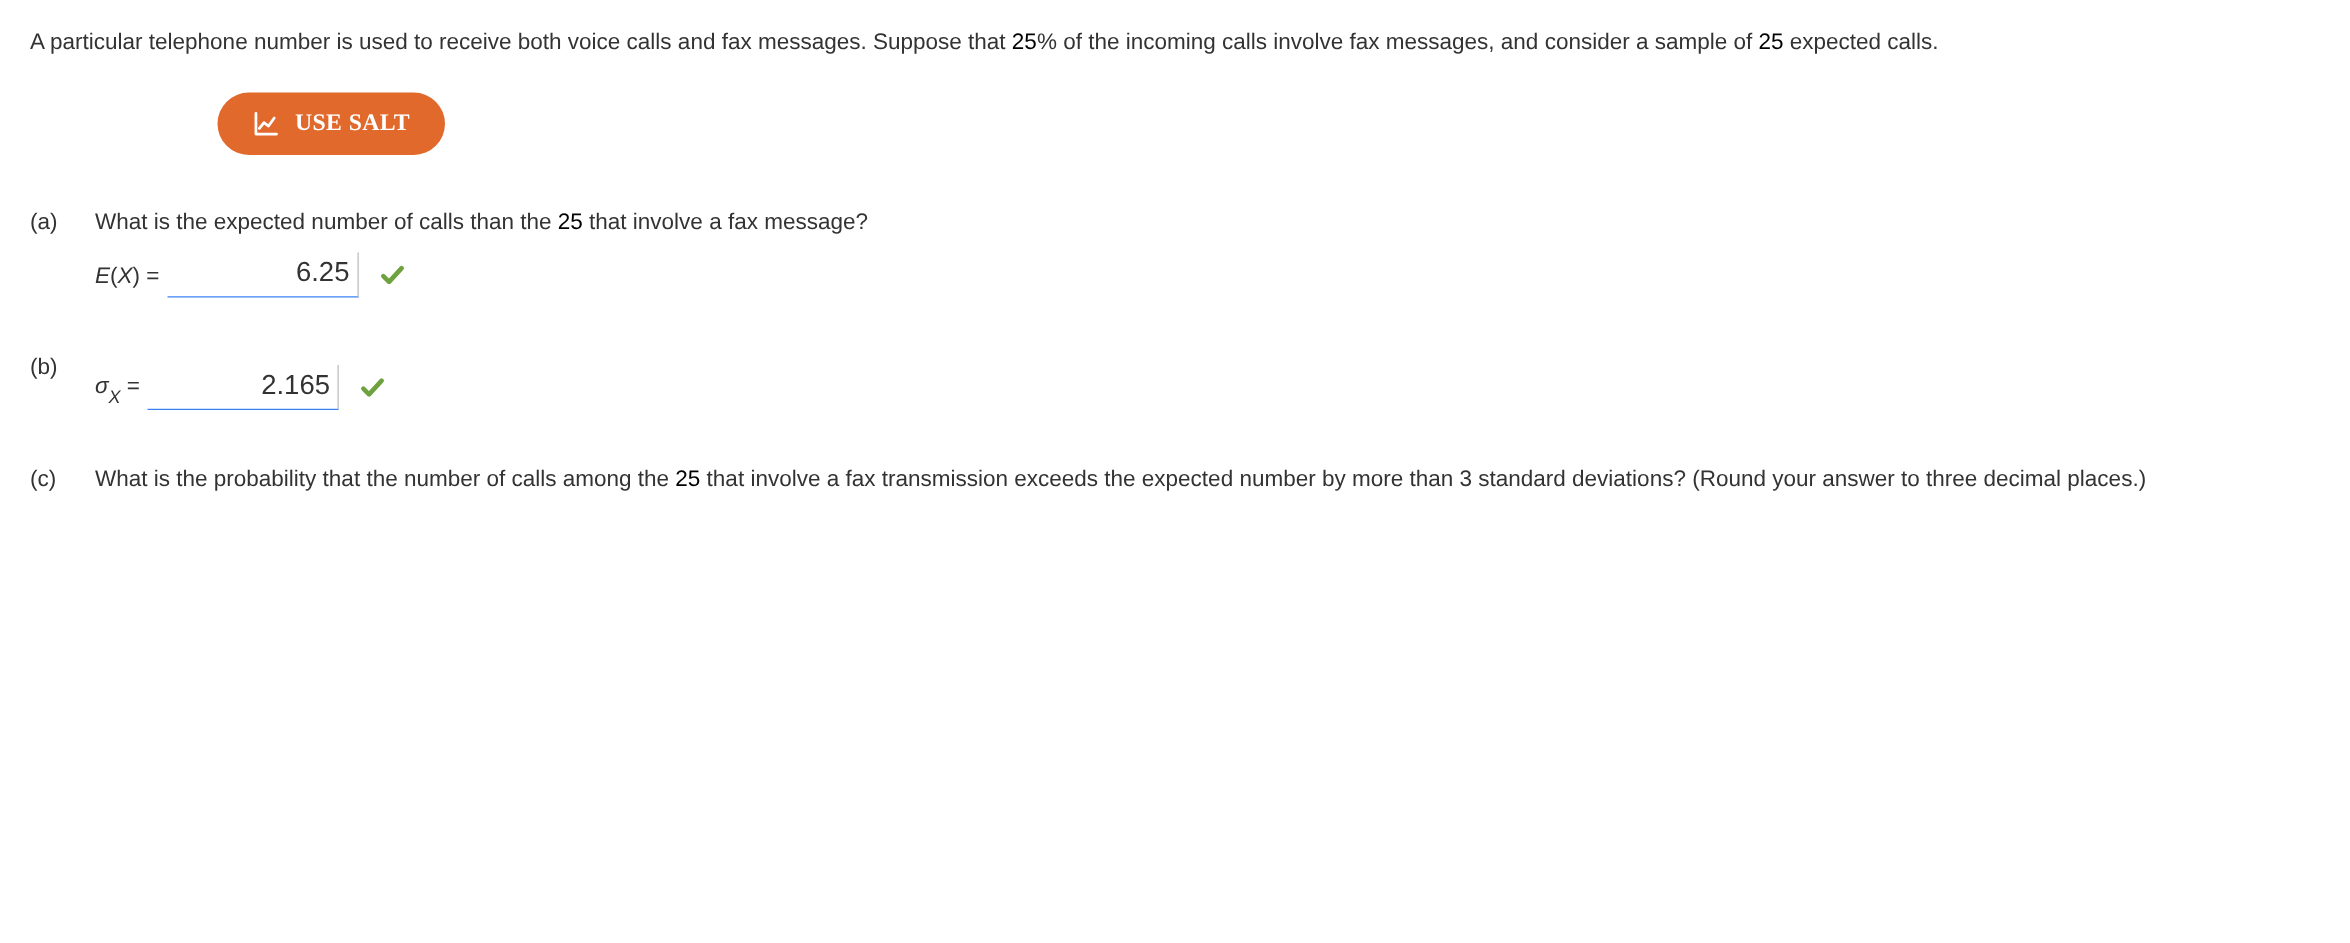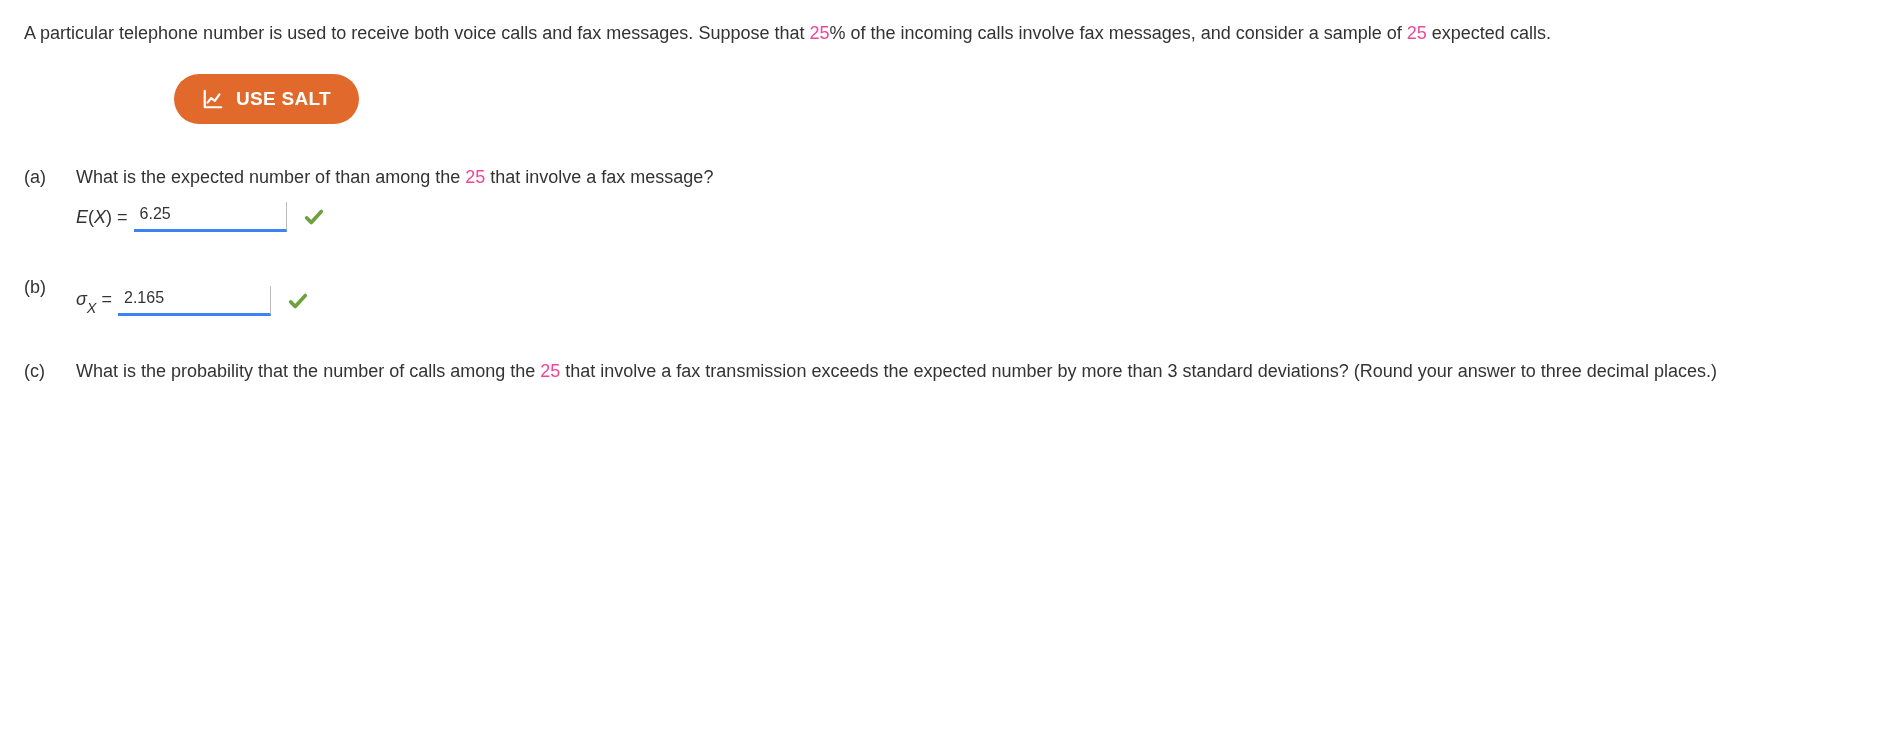--- a/index.html
+++ b/index.html
@@ -9,39 +9,40 @@
     margin: 0;
     padding: 20px 24px;
     width: 1880px;
     box-sizing: border-box;
     line-height: 1.45;
   }
   .intro {
     margin-bottom: 28px;
   }
   .highlight {
-    color: #ec4899;
+    color: #000000;
   }
   .salt-row {
     padding-left: 150px;
     margin-bottom: 40px;
     margin-top: 20px;
   }
   .salt-btn {
     display: inline-flex;
     align-items: flex-start;
     background: #e2692c;
     color: #fff;
     font-weight: bold;
     font-size: 19px;
     border: none;
     border-radius: 999px;
     padding: 14px 28px;
     cursor: pointer;
     letter-spacing: 0.3px;
+    font-family: Liberation Serif, serif;
   }
   .salt-btn svg {
     margin-right: 12px;
   }
   .part {
     display: flex;
     margin-bottom: 42px;
   }
   .part-label {
     width: 52px;
@@ -56,29 +57,30 @@
     align-items: center;
   }
   .answer-prefix {
     margin-right: 6px;
     white-space: nowrap;
   }
   .italic { font-style: italic; }
   .sub { font-style: italic; font-size: 0.8em; vertical-align: sub; position: relative; top: 3px;}
   .answer-input {
     font-family: Verdana, Geneva, sans-serif;
-    font-size: 16px;
+    font-size: 22px;
     color: #333;
     border: none;
-    border-bottom: 3px solid #3b82f6;
+    border-bottom: 1px solid #3b82f6;
     border-right: 1px solid #bbb;
     padding: 3px 6px 6px 6px;
     width: 140px;
     background: #fff;
     outline: none;
+    text-align: right;
   }
   .feedback-icon {
     margin-left: 16px;
     display: inline-flex;
     align-items: center;
   }
 </style>
 </head>
 <body>
 
@@ -93,21 +95,21 @@
       <path d="M6 16 L10 11 L14 14 L19 7"></path>
     </svg>
     <span>USE SALT</span>
   </button>
 </div>
 
 <div class="part">
   <div class="part-label">(a)</div>
   <div class="part-body">
     <div>
-      <span>What is the expected number of than among the </span><span class="highlight">25</span><span> that involve a fax message?</span>
+      <span>What is the expected number of calls than the </span><span class="highlight">25</span><span> that involve a fax message?</span>
     </div>
     <div class="answer-row">
       <span class="answer-prefix">
         <span class="italic">E</span><span>(</span><span class="italic">X</span><span>)  = </span>
       </span>
       <input class="answer-input" value="6.25" style="">
       <span class="feedback-icon">
         <svg width="22" height="22" viewBox="0 0 24 24" fill="none" stroke="#6fa23f" stroke-width="4" stroke-linecap="round" stroke-linejoin="round">
             <polyline points="4 13 9 18 20 6"></polyline>
           </svg>

